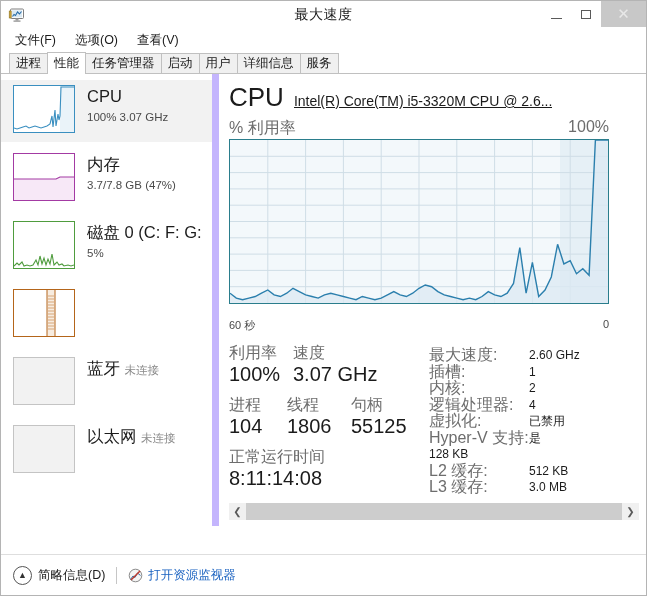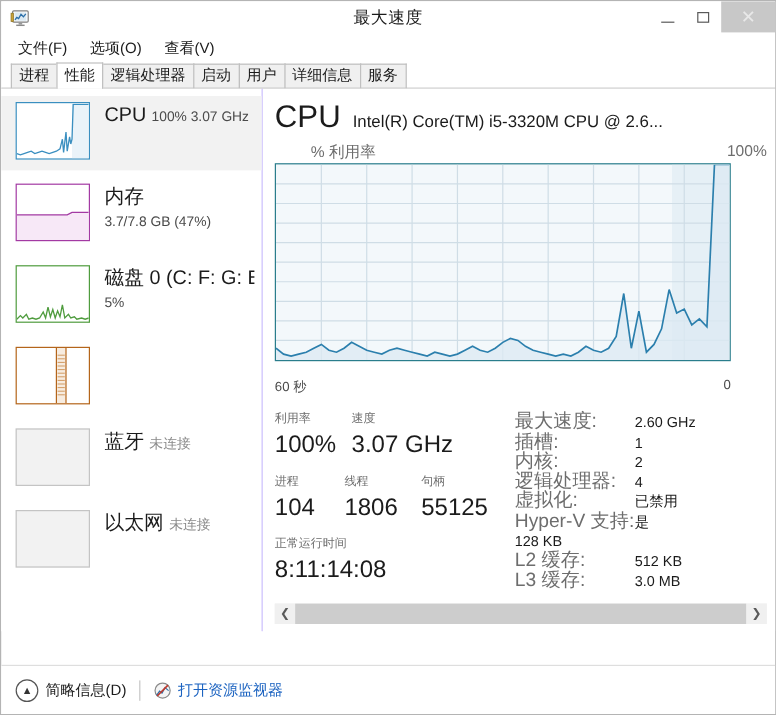--- a/index.html
+++ b/index.html
@@ -143,21 +143,21 @@
   
   .content {
     position: relative;
     height: 452px;
     display: flex;
     background: #ffffff;
   }
   .sidebar {
     width: 218px;
     box-sizing: border-box;
-    border-right: 1px solid #c4b5fd;
+    border-right: 7px solid #c4b5fd;
     padding-top: 6px;
     background: #ffffff;
     position: relative;
   }
   .side-item {
     display: flex;
     align-items: flex-start;
     height: 62px;
     padding: 5px 6px 5px 12px;
     box-sizing: border-box;
@@ -214,29 +214,29 @@
     font-size: 26px;
     color: #1b1b1b;
     line-height: 30px;
     margin-right: 10px;
   }
   .main-subtitle {
     font-size: 14px;
     color: #1b1b1b;
     white-space: nowrap;
     overflow: hidden;
+    text-decoration: underline;
   }
   .axis-row {
     display: flex;
     justify-content: space-between;
-    font-size: 13px;
+    font-size: 16px;
     color: #6d6d6d;
     margin-top: 6px;
     width: 380px;
-    margin-left: 30px;
   }
   .graph-box {
     width: 380px;
     height: 165px;
     border: 1px solid #2a7d8c;
     box-sizing: border-box;
     position: relative;
     background: #f3f8fb;
     overflow: hidden;
   }
@@ -253,21 +253,21 @@
   
   .stats {
     display: flex;
     margin-top: 12px;
   }
   .stats-left { width: 200px; }
   .stat-group { margin-bottom: 10px; }
   .stat-labels { display: flex; }
   .stat-values { display: flex; }
   .stat-lab {
-    font-size: 10px;
+    font-size: 16px;
     color: #6d6d6d;
     line-height: 16px;
   }
   .stat-val {
     font-size: 20px;
     color: #1b1b1b;
     line-height: 26px;
   }
   .sl-1 { width: 64px; }
   .sl-2 { width: 86px; }
@@ -409,21 +409,21 @@
 
   <div class="menubar">
     <div class="menu-item">文件(F)</div>
     <div class="menu-item">选项(O)</div>
     <div class="menu-item">查看(V)</div>
   </div>
 
   <div class="tabstrip">
     <div class="tab">进程</div>
     <div class="tab active">性能</div>
-    <div class="tab">逻辑处理器</div>
+    <div class="tab">任务管理器</div>
     <div class="tab">启动</div>
     <div class="tab">用户</div>
     <div class="tab">详细信息</div>
     <div class="tab">服务</div>
   </div>
   <div class="tabline"></div>
 
   <div class="content">
 
     <div class="sidebar">

